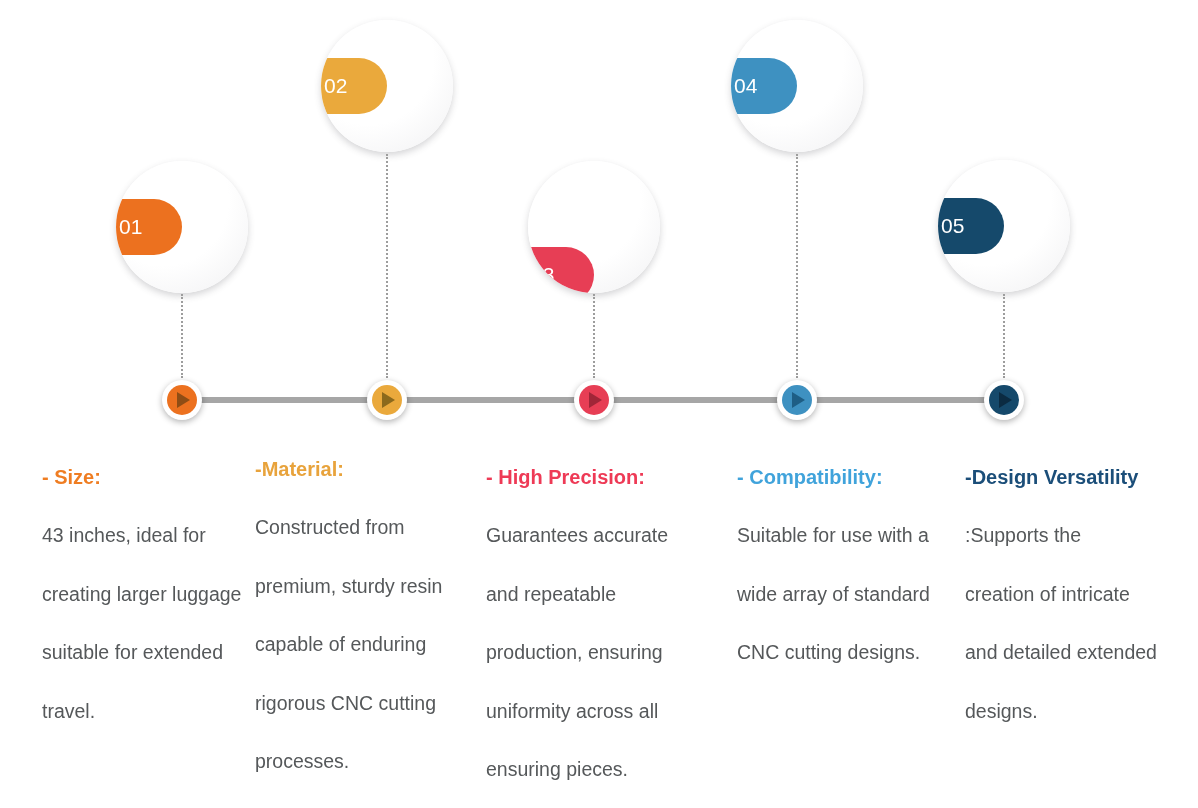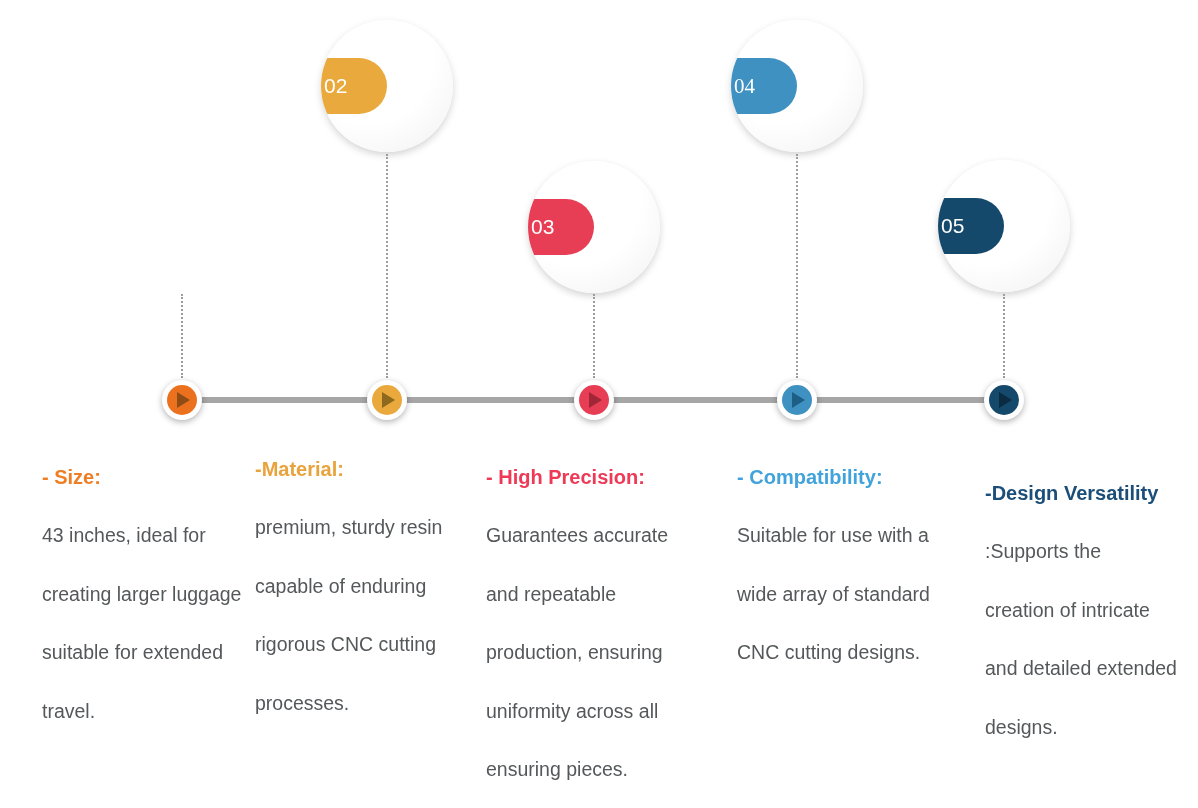--- a/index.html
+++ b/index.html
@@ -22,21 +22,21 @@
     width: 132px;
     height: 132px;
     border-radius: 50%;
     background: radial-gradient(circle at 36% 30%, #ffffff 52%, #f7f7f8 78%, #ebebed 100%);
     box-shadow: 0 3px 7px rgba(60,60,70,0.22);
     overflow: hidden;
   }
   .bubble.b1 { left: 116px; top: 161px; }
   .bubble.b2 { left: 321px; top: 20px; }
   .bubble.b3 { left: 528px; top: 161px; }
-  .bubble.b4 { left: 731px; top: 20px; font-family: Liberation Serif, serif; }
+  .bubble.b4 { left: 731px; top: 20px; }
   .bubble.b5 { left: 938px; top: 160px; }
 
   .badge {
     position: absolute;
     left: 0;
     top: 38px;
     width: 66px;
     height: 56px;
     border-radius: 0 28px 28px 0;
     box-sizing: border-box;
@@ -118,34 +118,39 @@
     font-size: 19.5px;
     height: 58.5px;
     line-height: 58.5px;
     white-space: nowrap;
     color: #55585A;
   }
   .col.col1 { left: 14px; margin-left: 28px; }
   .col.col2 { left: 255px; }
   .col.col3 { left: 486px; }
   .col.col4 { left: 737px; }
-  .col.col5 { left: 985px; margin-top: 16px; }
+  .col.col5 { left: 965px; }
 </style>
 </head>
 <body>
 
 <div class="canvas">
 
+  <div class="bubble b1">
+    <div class="badge" style="background: rgb(236, 113, 31);">
+      <span>01</span>
+    </div>
+  </div>
   <div class="bubble b2">
     <div class="badge" style="background: rgb(234, 169, 60);">
       <span>02</span>
     </div>
   </div>
   <div class="bubble b3">
-    <div class="badge" style="background: rgb(231, 62, 85);">
+    <div class="badge" style="background: rgb(231, 62, 85); margin-top: 48px;">
       <span>03</span>
     </div>
   </div>
   <div class="bubble b4">
     <div class="badge" style="background: rgb(62, 145, 193);">
       <span>04</span>
     </div>
   </div>
   <div class="bubble b5">
     <div class="badge" style="background: rgb(21, 73, 107);">
@@ -193,20 +198,21 @@
       <div class="line">43 inches, ideal for</div>
       <div class="line">creating larger luggage</div>
       <div class="line">suitable for extended</div>
       <div class="line">travel.</div>
     </div>
   </div>
 
   <div class="col col2">
     <div class="heading" style="color: rgb(232, 163, 60);">-Material:</div>
     <div class="body">
+      <div class="line">Constructed from</div>
       <div class="line">premium, sturdy resin</div>
       <div class="line">capable of enduring</div>
       <div class="line">rigorous CNC cutting</div>
       <div class="line">processes.</div>
     </div>
   </div>
 
   <div class="col col3">
     <div class="heading" style="color: rgb(238, 58, 86);">- High Precision:</div>
     <div class="body">

